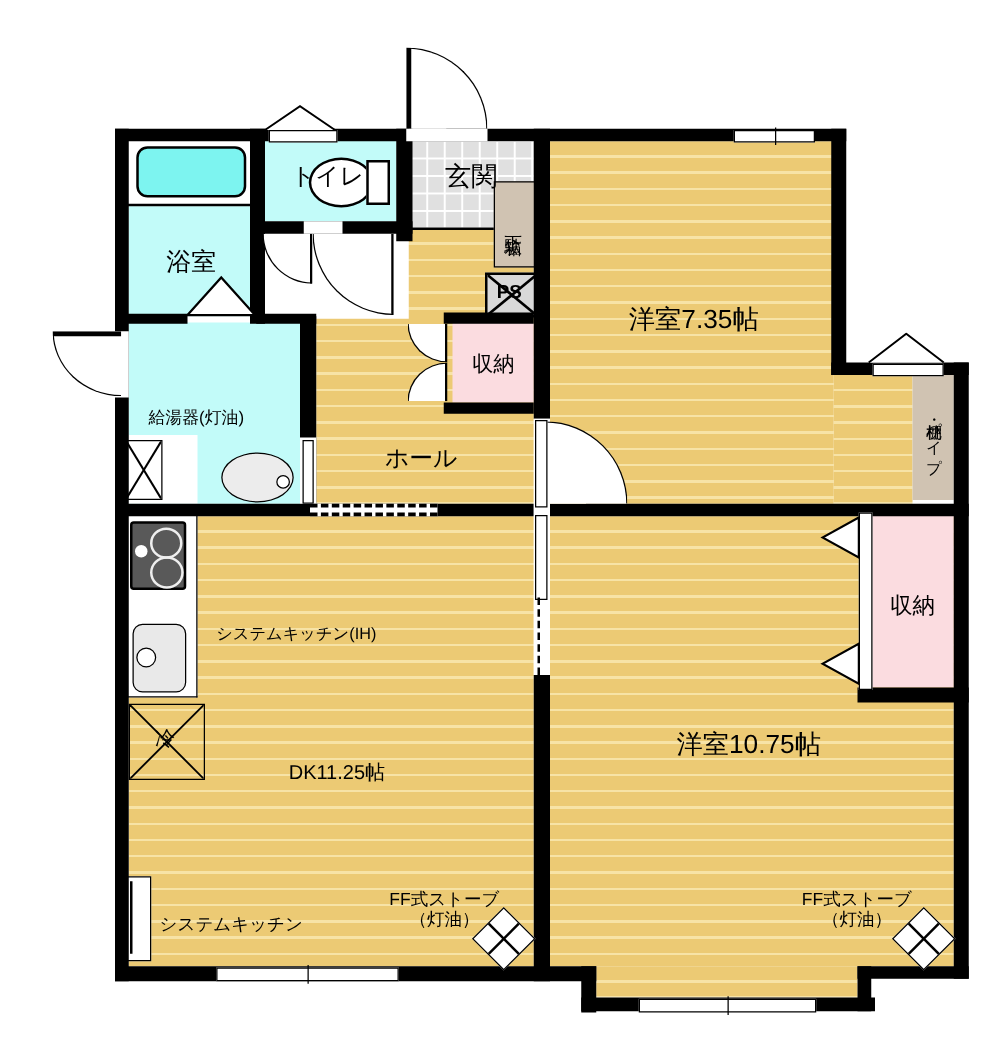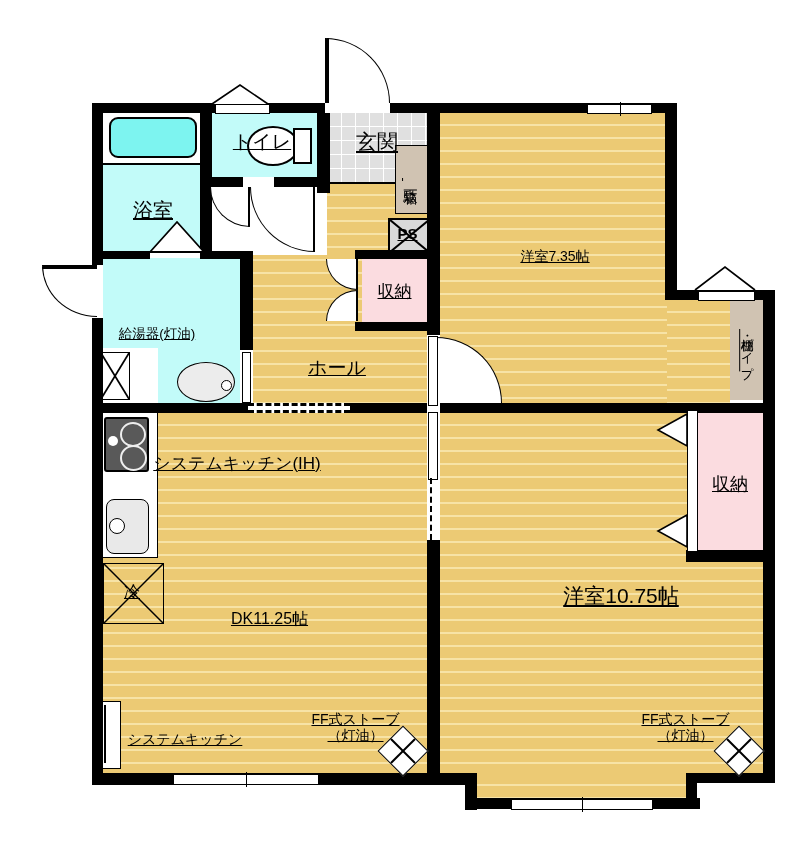--- a/index.html
+++ b/index.html
@@ -18,21 +18,21 @@
   .fixture{position:absolute;z-index:10;}
   .gap{position:absolute;background:#fff;z-index:40;}
   .window{position:absolute;background:#fff;border:1.3px solid #000;z-index:40;}
   .window .tick{position:absolute;left:50%;top:-3px;bottom:-3px;width:1.3px;background:#000;}
   .doorbar{position:absolute;background:#fff;border:1.2px solid #000;z-index:45;}
   .arc{position:absolute;background:#fff;z-index:44;}
   .dashedgap{position:absolute;background:#fff;border-top:3px dashed #000;border-bottom:3px dashed #000;z-index:42;}
   .dashline{position:absolute;border-left:2.2px dashed #000;z-index:45;}
   .sym{position:absolute;z-index:46;}
   .label{position:absolute;z-index:60;display:flex;align-items:center;justify-content:center;
-         text-align:right;white-space:nowrap;line-height:1.15;text-decoration:underline;}
+         text-align:right;white-space:nowrap;line-height:1.15;}
   .vlabel{writing-mode:vertical-rl;text-orientation:upright;letter-spacing:1px;}
   .diamond{position:absolute;z-index:46;background:#fff;border:1.8px solid #000;transform:rotate(45deg);}
   .diamond .dh{position:absolute;left:0;right:0;top:50%;height:1.6px;margin-top:-0.8px;background:#000;}
   .diamond .dv{position:absolute;top:0;bottom:0;left:50%;width:1.6px;margin-left:-0.8px;background:#000;}
   .xbox{position:absolute;z-index:12;border:1.8px solid #000;background:transparent;}
   .xbox svg{position:absolute;inset:0;width:100%;height:100%;}
   .round{border-radius:50%;}
 </style>
 </head>
 <body>
@@ -175,27 +175,27 @@
     </div>
 
   <div class="label" style="left:103px;top:196px;width:100px;height:28px;font-size:20px;">浴室</div>
   <div class="label" style="left:212px;top:129px;width:100px;height:26px;font-size:19px;">トイレ</div>
   <div class="label" style="left:328px;top:129px;width:98px;height:27px;font-size:21px;">玄関</div>
   <div class="label vlabel" style="left:397px;top:148px;width:28px;height:62px;font-size:14px;z-index:61;">下駄箱</div>
   <div class="label" style="left:388px;top:223px;width:39px;height:22px;font-size:15px;font-weight:bold;">PS</div>
   <div class="label" style="left:363px;top:281px;width:63px;height:22px;font-size:17px;">収納</div>
   <div class="label" style="left:101px;top:325px;width:112px;height:17px;font-size:13.5px;">給湯器(灯油)</div>
   <div class="label" style="left:298px;top:356px;width:78px;height:23px;font-size:19px;">ホール</div>
-  <div class="label" style="left:490px;top:243px;width:130px;height:27px;font-size:14px;">洋室7.35帖</div>
+  <div class="label" style="left:490px;top:243px;width:130px;height:27px;font-size:21px;">洋室7.35帖</div>
   <div class="label vlabel" style="left:733px;top:302px;width:28px;height:97px;font-size:12.5px;letter-spacing:0;">枕棚・パイプ</div>
-  <div class="label" style="left:159px;top:455px;width:156px;height:17px;font-size:17px;">システムキッチン(IH)</div>
+  <div class="label" style="left:159px;top:499px;width:156px;height:17px;font-size:13px;">システムキッチン(IH)</div>
   <div class="label" style="left:118px;top:582px;width:28px;height:20px;font-size:16px;z-index:61;">冷</div>
   <div class="label" style="left:207px;top:606px;width:125px;height:26px;font-size:16px;">DK11.25帖</div>
   <div class="label" style="left:698px;top:472px;width:64px;height:24px;font-size:18px;">収納</div>
-  <div class="label" style="left:551px;top:583px;width:140px;height:26px;font-size:21px;">洋室10.75帖</div>
+  <div class="label" style="left:529px;top:583px;width:140px;height:26px;font-size:21px;">洋室10.75帖</div>
   <div class="label" style="left:125px;top:730px;width:120px;height:19px;font-size:14px;">システムキッチン</div>
   <div class="label" style="left:298px;top:707px;width:115px;height:40px;font-size:14px;flex-direction:column;">
     <span>FF式ストーブ</span>
     <span>（灯油）</span>
   </div>
   <div class="label" style="left:628px;top:707px;width:115px;height:40px;font-size:14px;flex-direction:column;">
     <span>FF式ストーブ</span>
     <span>（灯油）</span>
   </div>
 

